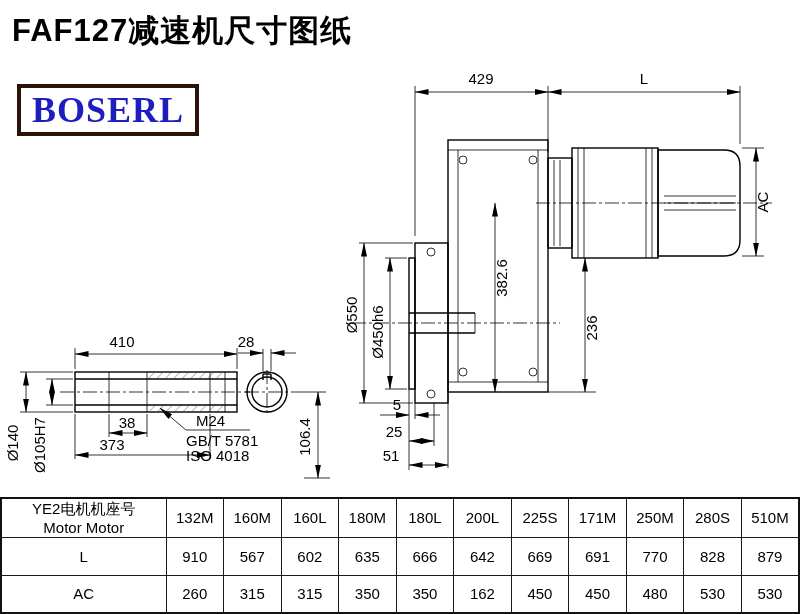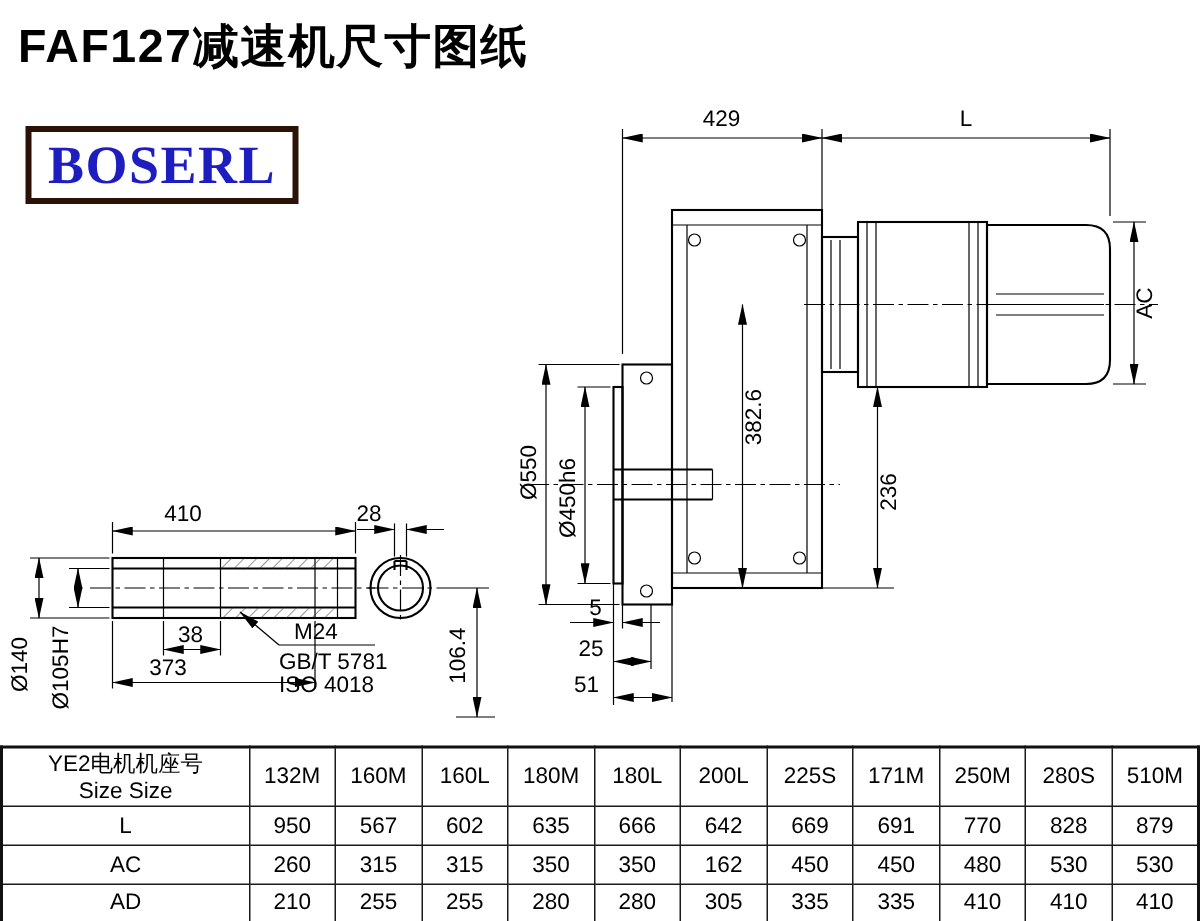--- a/index.html
+++ b/index.html
@@ -271,39 +271,39 @@
       <col>
       <col>
       <col>
       <col>
       <col>
   </colgroup>
   <thead>
     <tr>
       <th>
         <div>YE2电机机座号</div>
-        <div>Size Size</div>
+        <div>Motor Motor</div>
       </th>
       <th>132M</th>
       <th>160M</th>
       <th>160L</th>
       <th>180M</th>
       <th>180L</th>
       <th>200L</th>
       <th>225S</th>
       <th>171M</th>
       <th>250M</th>
       <th>280S</th>
       <th>510M</th>
     </tr>
   </thead>
   <tbody>
     <tr>
       <td>L</td>
-      <td>950</td>
+      <td>910</td>
       <td>567</td>
       <td>602</td>
       <td>635</td>
       <td>666</td>
       <td>642</td>
       <td>669</td>
       <td>691</td>
       <td>770</td>
       <td>828</td>
       <td>879</td>
@@ -315,28 +315,14 @@
       <td>315</td>
       <td>350</td>
       <td>350</td>
       <td>162</td>
       <td>450</td>
       <td>450</td>
       <td>480</td>
       <td>530</td>
       <td>530</td>
     </tr>
-    <tr>
-      <td>AD</td>
-      <td>210</td>
-      <td>255</td>
-      <td>255</td>
-      <td>280</td>
-      <td>280</td>
-      <td>305</td>
-      <td>335</td>
-      <td>335</td>
-      <td>410</td>
-      <td>410</td>
-      <td>410</td>
-    </tr>
   </tbody>
 </table>
 
 </body></html>

